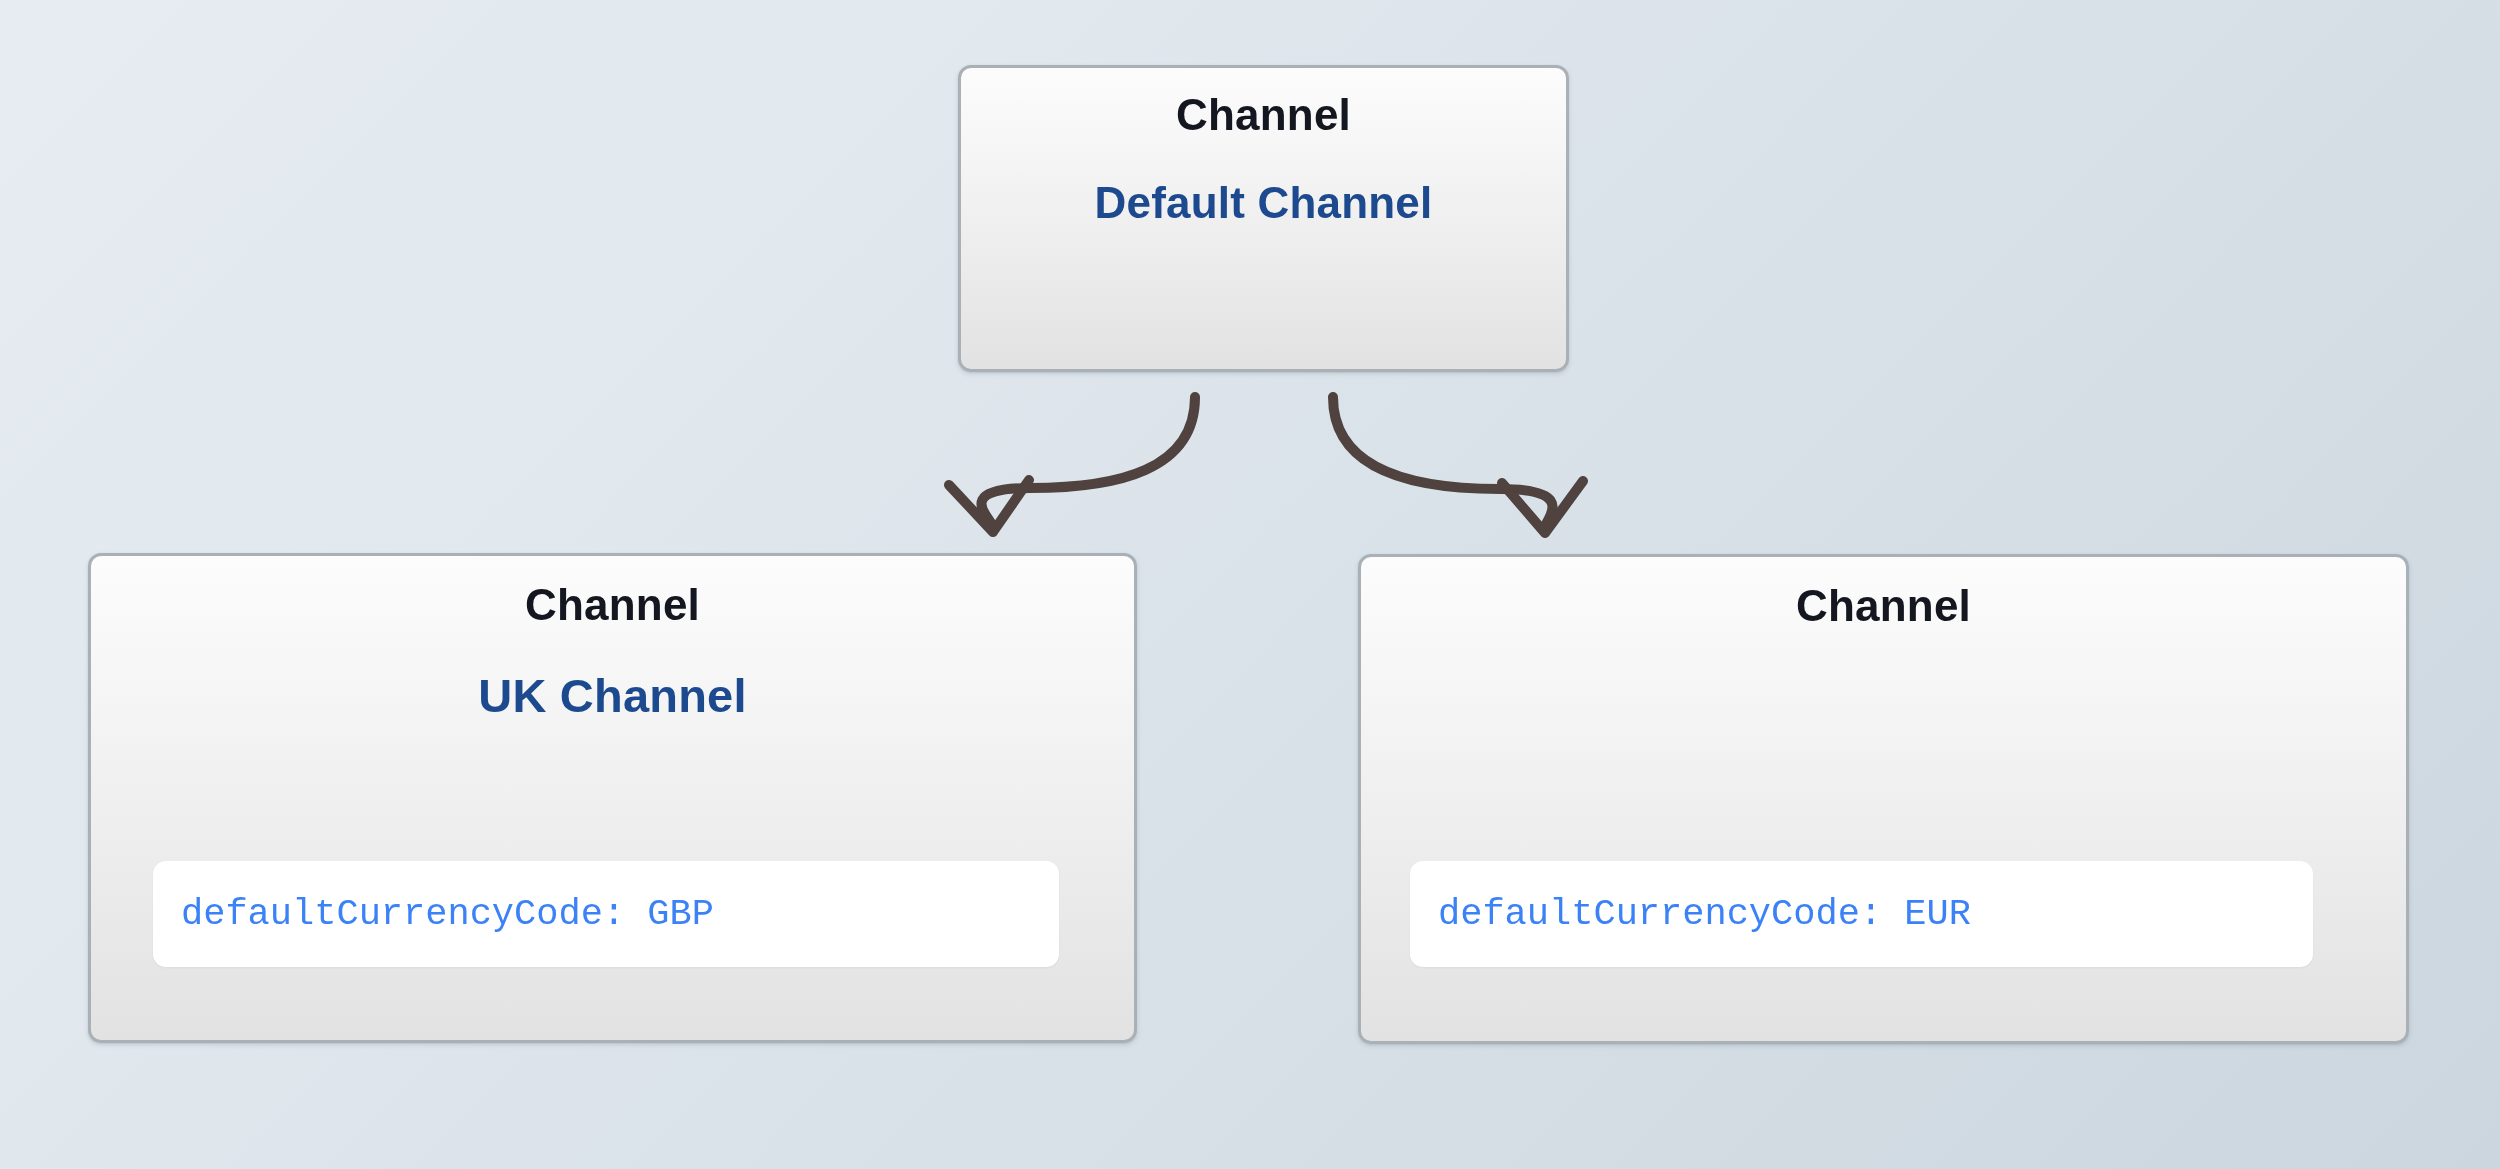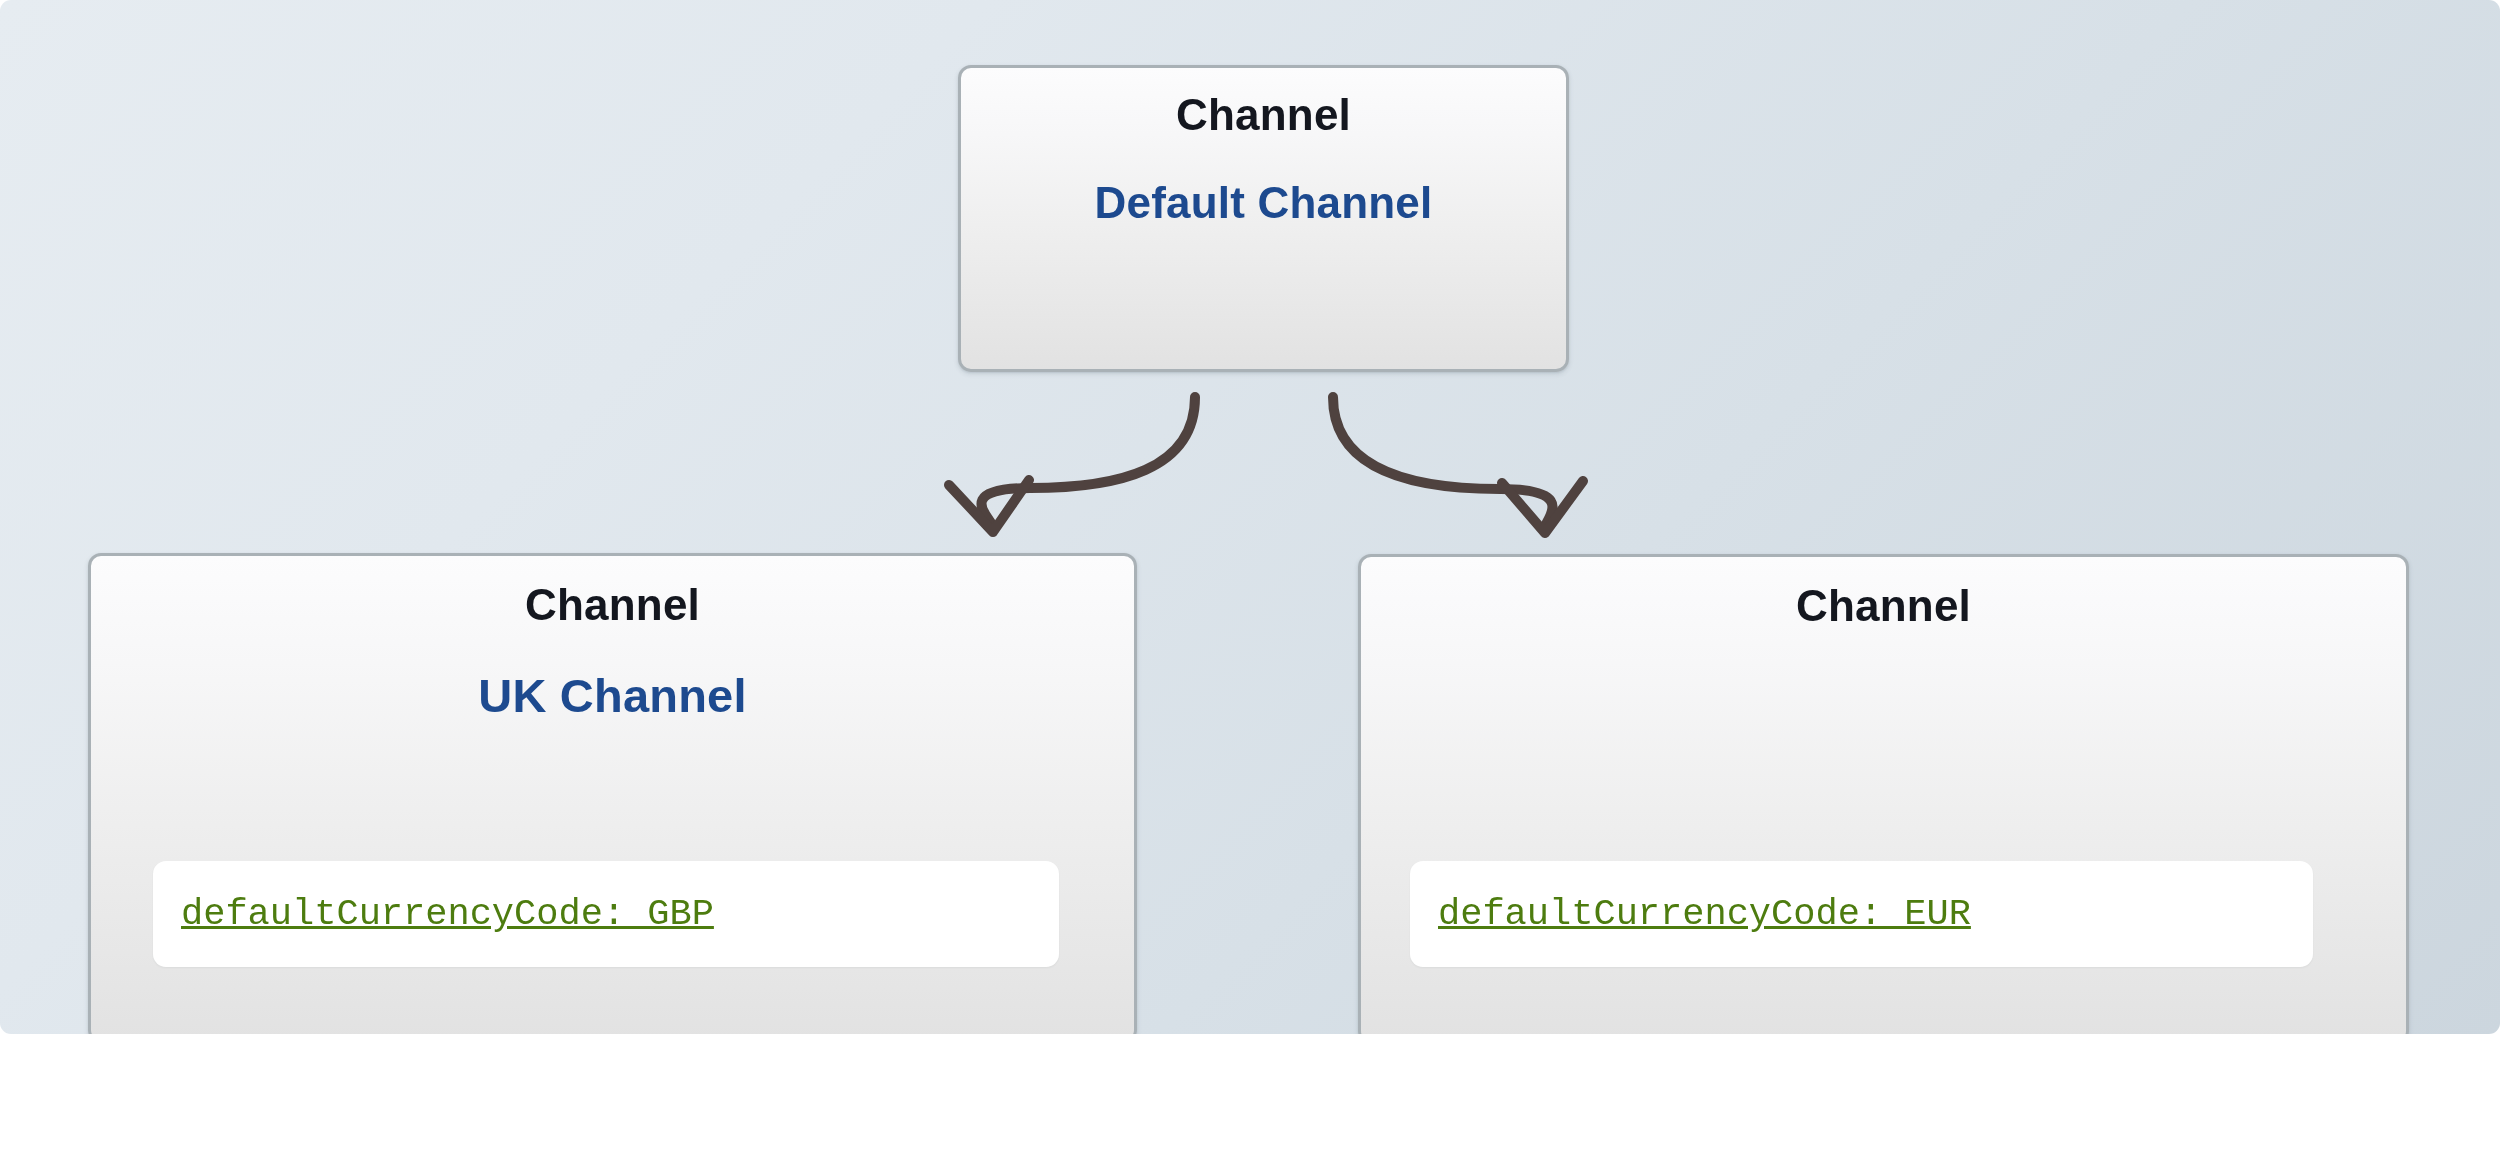--- a/index.html
+++ b/index.html
@@ -11,24 +11,23 @@
     width: 2500px;
     height: 1169px;
     overflow: hidden;
     font-family: "Liberation Sans", sans-serif;
   }
 
   
   #diagram-canvas {
     position: relative;
     width: 2500px;
-    height: 1034px;
+    height: 1169px;
     background: linear-gradient(135deg, #e6ecf1 0%, #e1e8ee 28%, #d7e0e7 62%, #ccd6de 100%);
     overflow: hidden;
-    border-radius: 11px;
   }
 
   
   #edges-layer {
     position: absolute;
     left: 0;
     top: 0;
     width: 2500px;
     height: 1169px;
     pointer-events: none;
@@ -107,24 +106,23 @@
     box-sizing: border-box;
     background: #ffffff;
     border-radius: 13px;
     display: flex;
     align-items: center;
     box-shadow: 0 1px 2px rgba(70, 80, 90, 0.07);
   }
   .prop-text {
     font-family: "Liberation Mono", "DejaVu Sans Mono", monospace;
     font-size: 37px;
-    color: #4d7c0f;
+    color: #3b82f6;
     white-space: pre;
     letter-spacing: 0px;
-    text-decoration: underline;
   }
 
   #pill-uk {
     left: 62px;
     top: 305px;
     width: 906px;
     height: 106px;
   }
   #pill-uk .prop-text { margin-left: 28px; }
 

